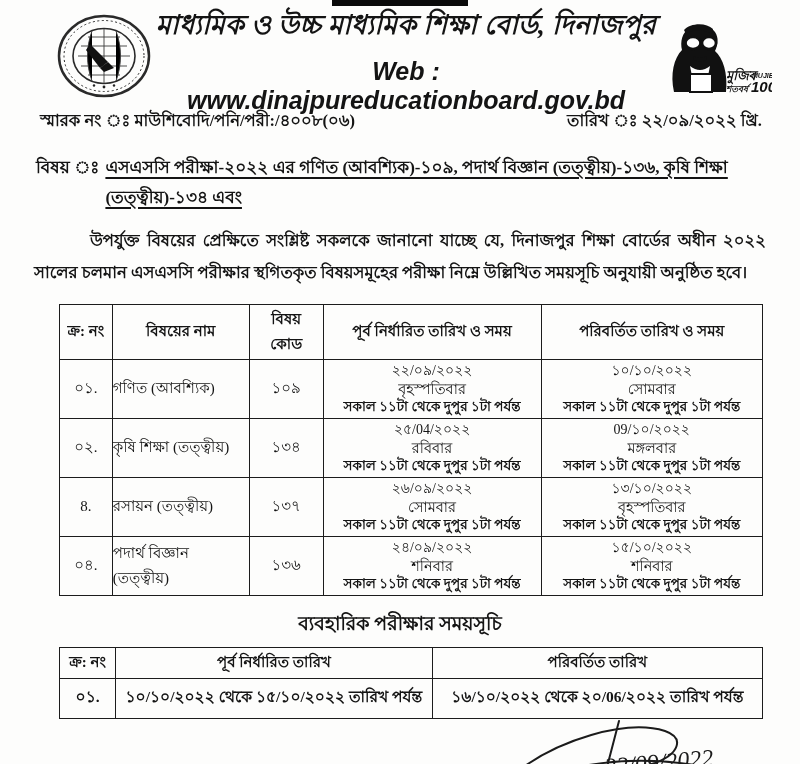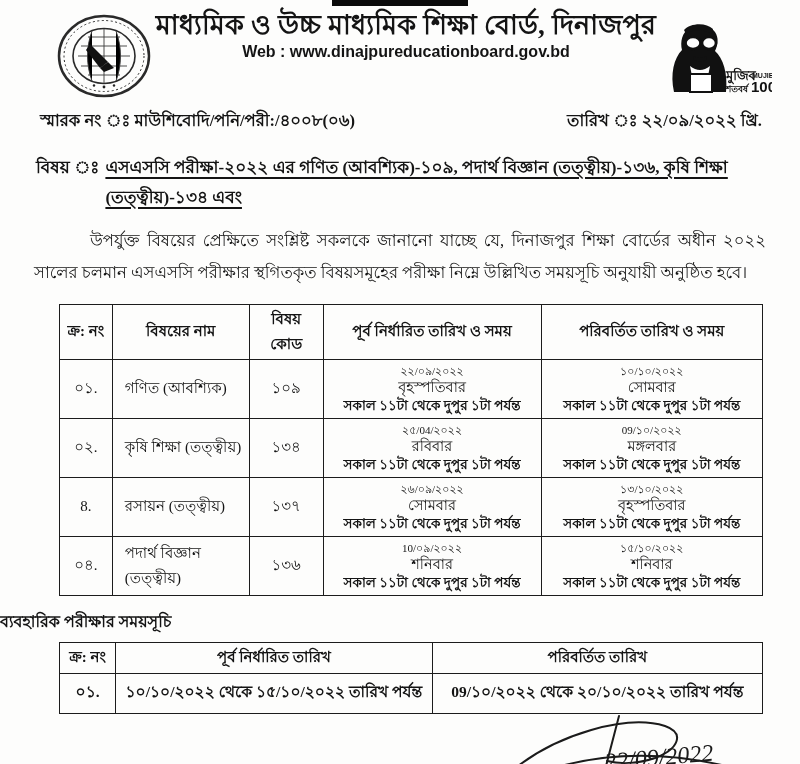--- a/index.html
+++ b/index.html
@@ -7,52 +7,52 @@
   body {
     width:800px; height:764px;
     background:#fdfdfc;
     color:#141414;
     font-family:"Liberation Serif","DejaVu Sans",sans-serif;
     position:relative; overflow:hidden;
   }
   .top-bar { position:absolute; left:332px; top:0; width:136px; height:6px; background:#0a0a0a; }
 
   
-  .header { display:flex; align-items:flex-start; padding:8px 28px 0 56px; height:94px; }
+  .header { display:flex; align-items:flex-start; padding:8px 28px 0 56px; height:94px;font-style:italic; }
   .seal { width:96px; height:84px; flex:0 0 auto; margin-top:6px; }
   .header-center { flex:1; text-align:center; padding-top:2px; }
   .board-title { font-size:27px; font-weight:bold; letter-spacing:0.2px; line-height:1.15; }
-  .web-line { font-size:16px; font-weight:600; font-family:"Liberation Sans","DejaVu Sans",sans-serif; margin-top:2px; }
+  .web-line { font-size:25px; font-weight:600; font-family:"Liberation Sans","DejaVu Sans",sans-serif; margin-top:16px; }
   .email-line { font-size:19px; font-weight:500; font-family:"Liberation Sans","DejaVu Sans",sans-serif; margin-top:1px; }
   .mujib { width:112px; flex:0 0 auto; position:relative; margin-top:10px; }
 
   
   .memo-row { display:flex; justify-content:space-between; padding:14px 38px 0 40px; font-size:16.5px; font-weight:bold;gap:12px; }
 
   
   .subject { display:flex; padding:18px 15px 0 36px; font-size:17px; font-weight:bold; line-height:1.75; }
   .subject-label { white-space:nowrap; margin-right:6px; }
   .subject-text u { text-decoration:underline; text-underline-offset:4px; text-decoration-thickness:1.5px; }
 
   
-  .paragraph { padding:12px 34px 0 34px; font-size:16.5px; line-height:1.95; text-align:justify; text-indent:56px; font-weight:400; }
+  .paragraph { padding:12px 34px 0 34px; font-size:16.5px; line-height:1.95; text-align:justify; text-indent:56px; font-weight:700; }
 
   
   table { border-collapse:collapse; table-layout:fixed; }
   .exam-table { width:704px; margin:15px 0 0 59px; }
   .exam-table th, .exam-table td,
   .practical-table th, .practical-table td { border:1.6px solid #1c1c1c; padding:2px 4px; }
   .exam-table th { font-size:15px; font-weight:bold; height:33px; text-align:center; }
   .exam-table td { text-align:center; font-size:15px; height:59px; font-weight:500; }
-  .exam-table td.subject-name { text-align:left; padding-left:12px; }
+  .exam-table td.subject-name { text-align:left; padding-left:0; }
   .sched { line-height:1.28; font-size:14.5px; }
-  .sched .d1 { font-size:11px; }
+  .sched .d1 { font-size:14px; }
   .sched .d3 { font-size:13.5px; font-weight:bold; }
 
-  .practical-title { font-size:16px; font-weight:bold; margin-top:13px; }
+  .practical-title { text-align:center; font-size:19px; font-weight:bold; margin-top:13px; }
   .practical-table { width:704px; margin:6px 0 0 59px; }
   .practical-table th { font-size:15px; font-weight:bold; height:31px; text-align:center; }
   .practical-table td { text-align:center; font-size:15.5px; font-weight:bold; height:40px; }
 
   
   .footer { position:relative; height:130px; }
   .signature { position:absolute; right:18px; top:0; }
 </style>
 </head>
 <body>
@@ -193,21 +193,21 @@
             <div class="d3">সকাল ১১টা থেকে দুপুর ১টা পর্যন্ত</div>
           </div>
         </td>
     </tr>
     <tr>
       <td>০৪.</td>
       <td class="subject-name">পদার্থ বিজ্ঞান (তত্ত্বীয়)</td>
       <td>১৩৬</td>
       <td>
           <div class="sched">
-            <div class="d1">10/০৯/২০২২</div>
+            <div class="d1">২৪/০৯/২০২২</div>
             <div class="d2">শনিবার</div>
             <div class="d3">সকাল ১১টা থেকে দুপুর ১টা পর্যন্ত</div>
           </div>
         </td>
       <td>
           <div class="sched">
             <div class="d1">১৫/১০/২০২২</div>
             <div class="d2">শনিবার</div>
             <div class="d3">সকাল ১১টা থেকে দুপুর ১টা পর্যন্ত</div>
           </div>
@@ -228,21 +228,21 @@
     <tr>
       <th>ক্র: নং</th>
       <th>পূর্ব নির্ধারিত তারিখ</th>
       <th>পরিবর্তিত তারিখ</th>
     </tr>
   </thead>
   <tbody>
     <tr>
       <td>০১.</td>
       <td>১০/১০/২০২২ থেকে ১৫/১০/২০২২ তারিখ পর্যন্ত</td>
-      <td>09/১০/২০২২ থেকে ২০/১০/২০২২ তারিখ পর্যন্ত</td>
+      <td>১৬/১০/২০২২ থেকে ২০/06/২০২২ তারিখ পর্যন্ত</td>
     </tr>
   </tbody>
 </table>
 
 <div class="footer">
   <div class="signature">
     <svg width="275" height="72" viewBox="0 0 275 72">
       <g fill="none" stroke="#1b1b1b" stroke-width="2" stroke-linecap="round">
         <path d="M112,2 C108,18 102,40 97,60"></path>
         <path d="M6,56 C50,20 120,0 158,12 C178,19 172,35 148,44 C130,50 112,50 100,47"></path>

